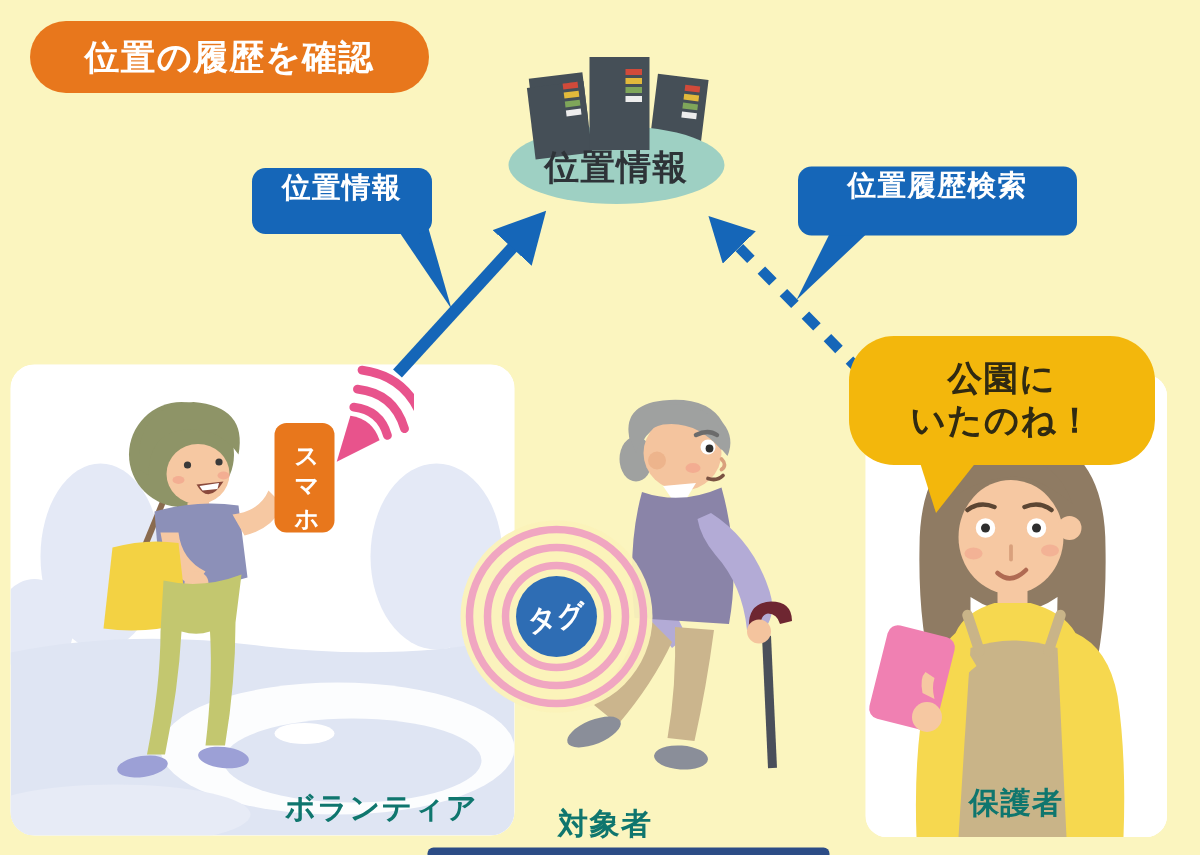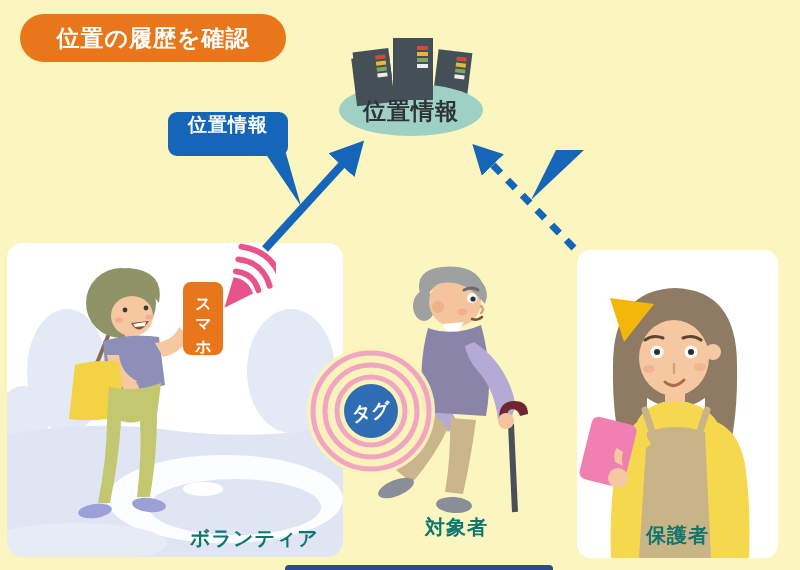--- a/index.html
+++ b/index.html
@@ -21,21 +21,21 @@
   .server-group{position:absolute;left:335px;top:28px;width:152px;height:112px;}
   .server-label{position:absolute;left:343px;top:96px;width:136px;text-align:center;
     font-weight:bold;font-size:23px;color:#2E3338;letter-spacing:1px;}
 
   
   .panel{position:absolute;background:#fff;overflow:hidden;}
   .panel-left{left:7px;top:243px;width:336px;height:314px;border-radius:16px;}
   .panel-right{left:577px;top:250px;width:201px;height:308px;border-radius:14px;}
   .caption{position:absolute;font-weight:bold;font-size:20px;color:#0f766e;letter-spacing:1px;}
   .caption-volunteer{left:183px;top:282px;}
-  .caption-subject{left:372px;top:514px;width:116px;text-align:right;}
+  .caption-subject{left:372px;top:536px;width:116px;text-align:left;}
   .caption-guardian{left:0;top:272px;width:201px;text-align:center;}
 
   
   .sumaho{position:absolute;left:183px;top:282px;width:40px;height:73px;background:#E8771C;border-radius:8px;
     display:flex;align-items:center;justify-content:center;}
   .sumaho span{writing-mode:vertical-rl;text-orientation:upright;color:#fff;font-weight:bold;font-size:16px;letter-spacing:2px;}
 
   
   .bubble{position:absolute;left:566px;top:224px;width:204px;height:86px;background:#F3B70C;border-radius:30px;
     display:flex;flex-direction:column;align-items:center;justify-content:center;line-height:1.2;}
@@ -213,20 +213,27 @@
       <circle cx="68" cy="68" r="46"></circle>
       <circle cx="68" cy="68" r="34"></circle>
     </g>
     <circle cx="68" cy="68" r="27" fill="#2E6DB4"></circle>
     <text x="68" y="75" text-anchor="middle" font-size="19" font-weight="bold" fill="#ffffff" font-family="Liberation Sans, sans-serif" transform="rotate(-8 68 68)">タグ</text>
   </svg>
 
   <div class="flow-label label-info">
     <span>位置情報</span>
   </div>
-
+  <div class="flow-label label-search">
+    <span>位置履歴検索</span>
+  </div>
+
+  <div class="bubble">
+    <span>公園に</span>
+    <span>いたのね！</span>
+  </div>
 
   <div class="title-badge">
     <span>位置の履歴を確認</span>
   </div>
 
   <div class="bottom-strip"></div>
 </div>
 
 </body></html>

